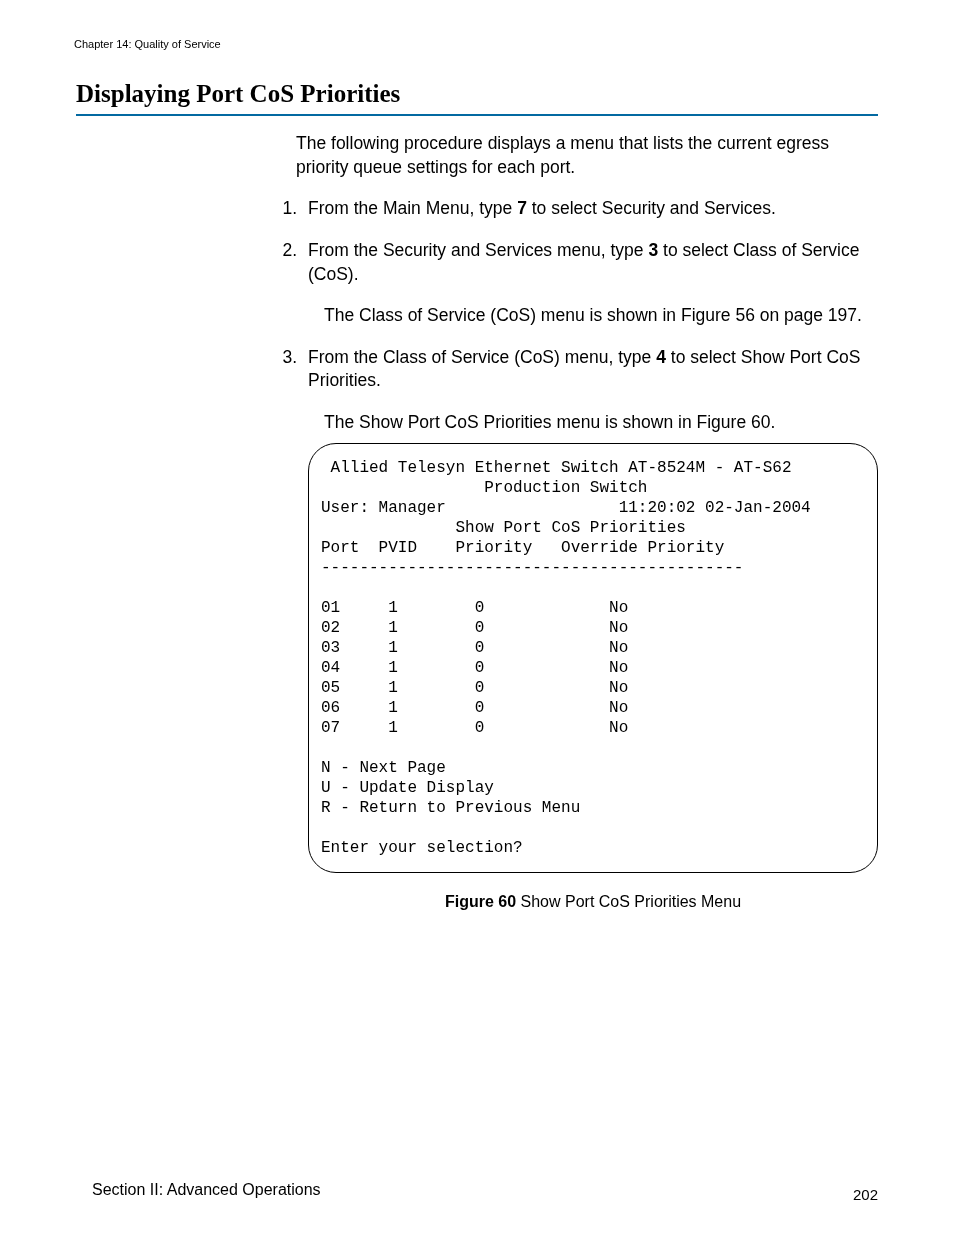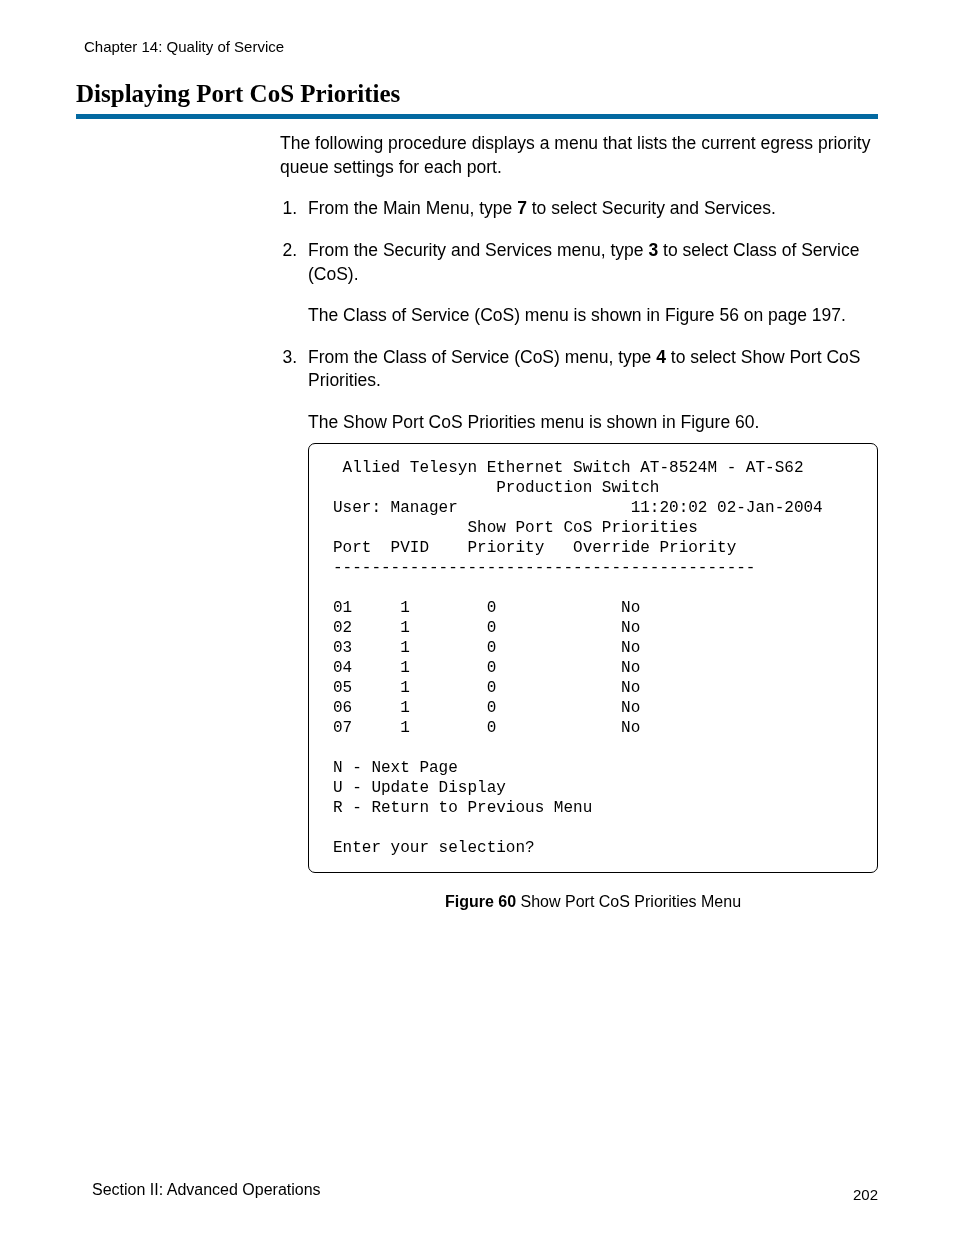--- a/index.html
+++ b/index.html
@@ -9,53 +9,53 @@
     margin: 0;
     padding: 0;
     font-family: "Myriad Pro", "Segoe UI", "Helvetica Neue", Arial, sans-serif;
     color: #000;
     position: relative;
     background: #fff;
   }
   .page-header {
     position: absolute;
     top: 38px;
-    left: 84px;
-    font-size: 15px;
+    left: 74px;
+    font-size: 11px;
   }
   .section-title {
     position: absolute;
     top: 80px;
     left: 76px;
     right: 76px;
     font-family: Georgia, "Times New Roman", serif;
     font-weight: bold;
     font-size: 25px;
-    border-bottom: 5px solid #0369a1;
+    border-bottom: 2px solid #0369a1;
     padding-bottom: 6px;
   }
   .content {
     position: absolute;
     top: 132px;
     left: 280px;
     right: 76px;
     font-size: 17.5px;
     line-height: 1.35;
   }
-  .content p { margin: 0 0 18px 0; }
+  .content p { margin: 0 0 18px 16px; }
   .content ol { margin: 0; padding-left: 22px; }
   .content li { margin-bottom: 18px; padding-left: 6px; }
   .content li p { margin-top: 18px; margin-bottom: 0; }
   .bold { font-weight: bold; }
 
   .terminal-box {
     margin: 8px 0 18px 0;
     border: 1.2px solid #000;
-    border-radius: 7px;
-    padding: 14px 18px 14px 24px;
+    border-radius: 28px;
+    padding: 14px 18px 14px 12px;
     font-family: "Courier New", Courier, monospace;
     font-size: 16px;
     line-height: 1.25;
     white-space: pre;
   }
   .fig-caption {
     text-align: center;
     font-size: 16px;
     margin-bottom: 6px;
   }

